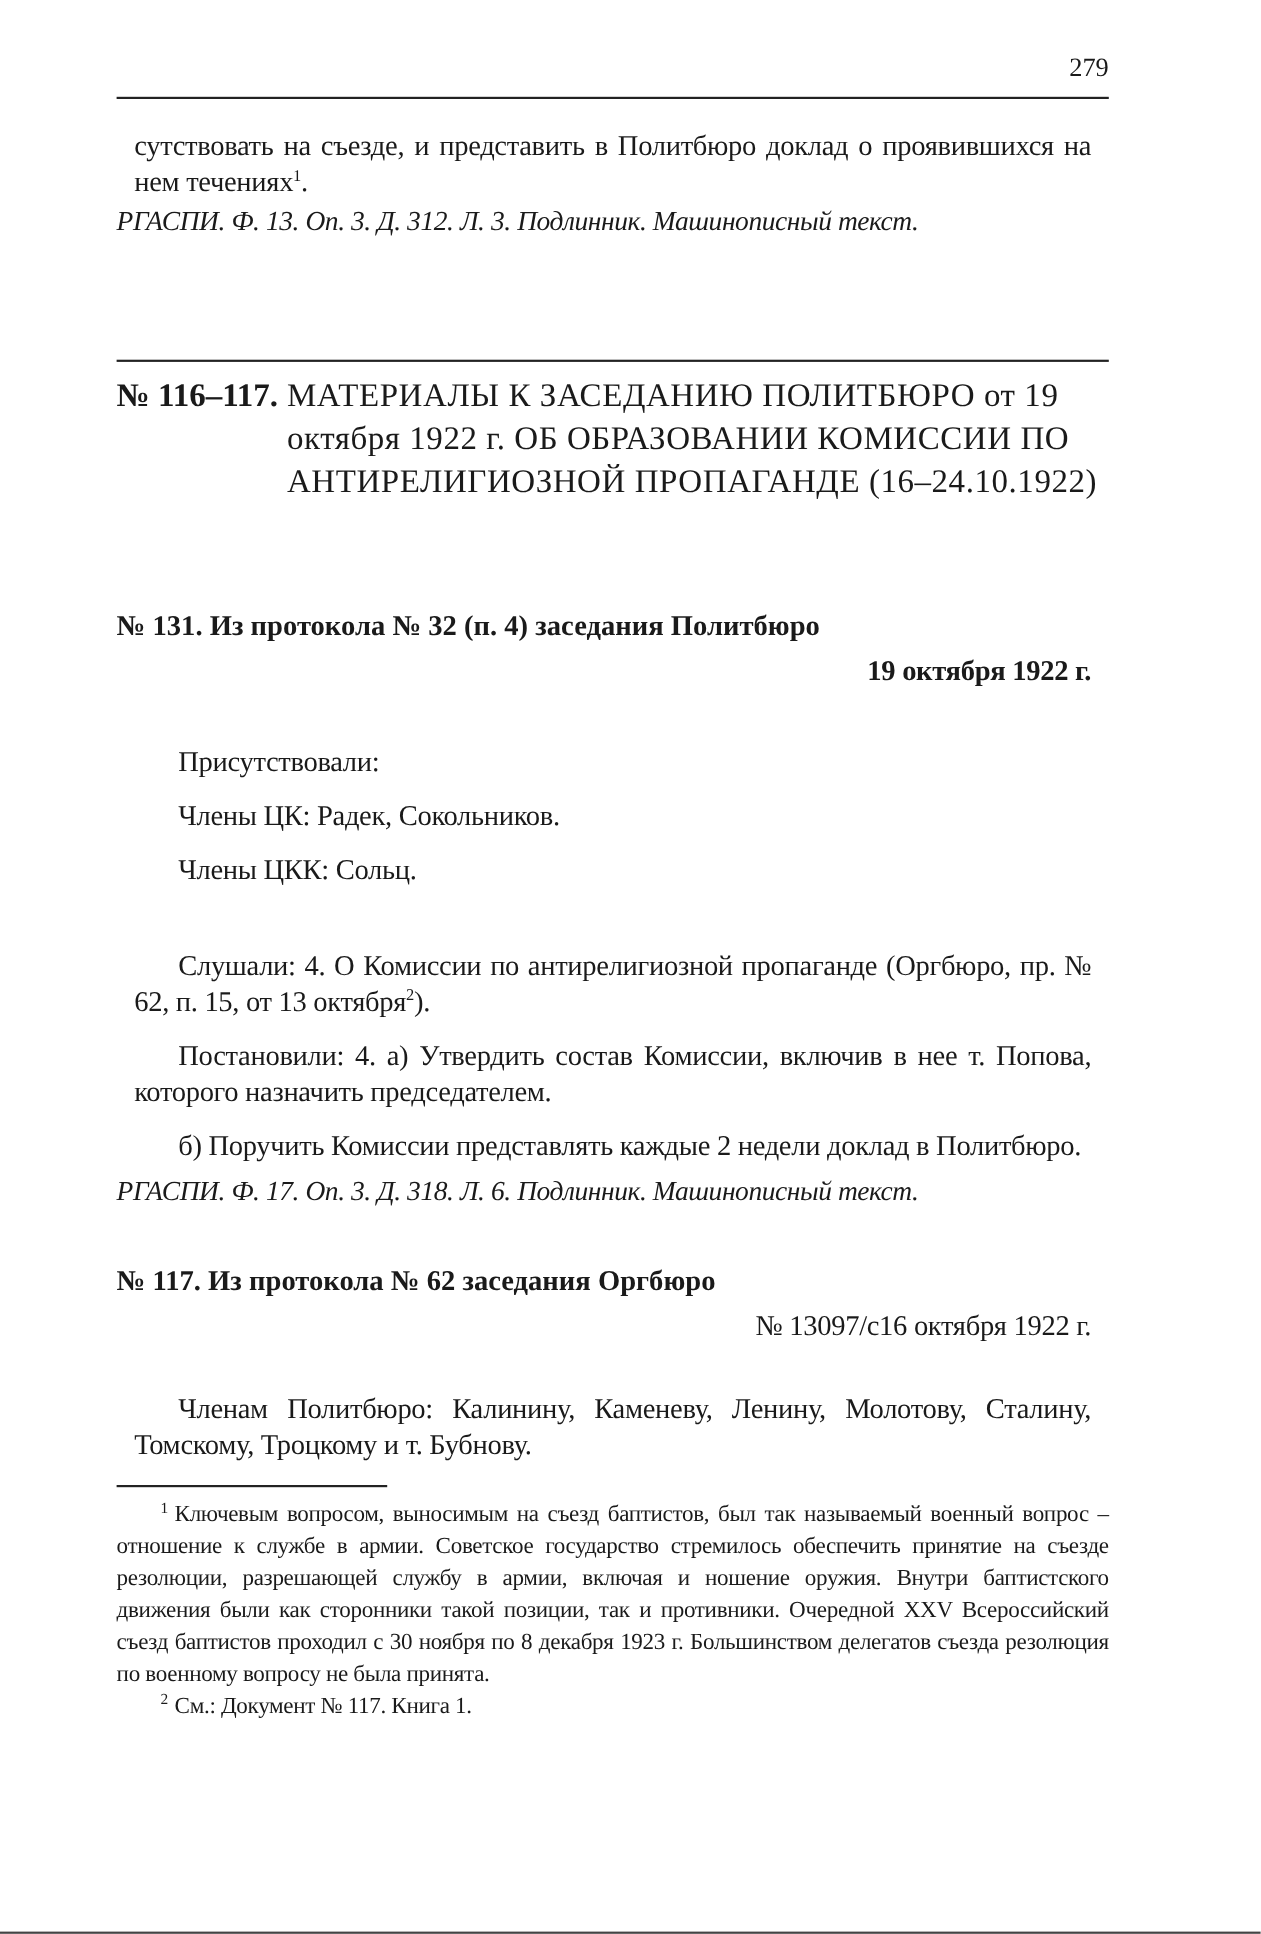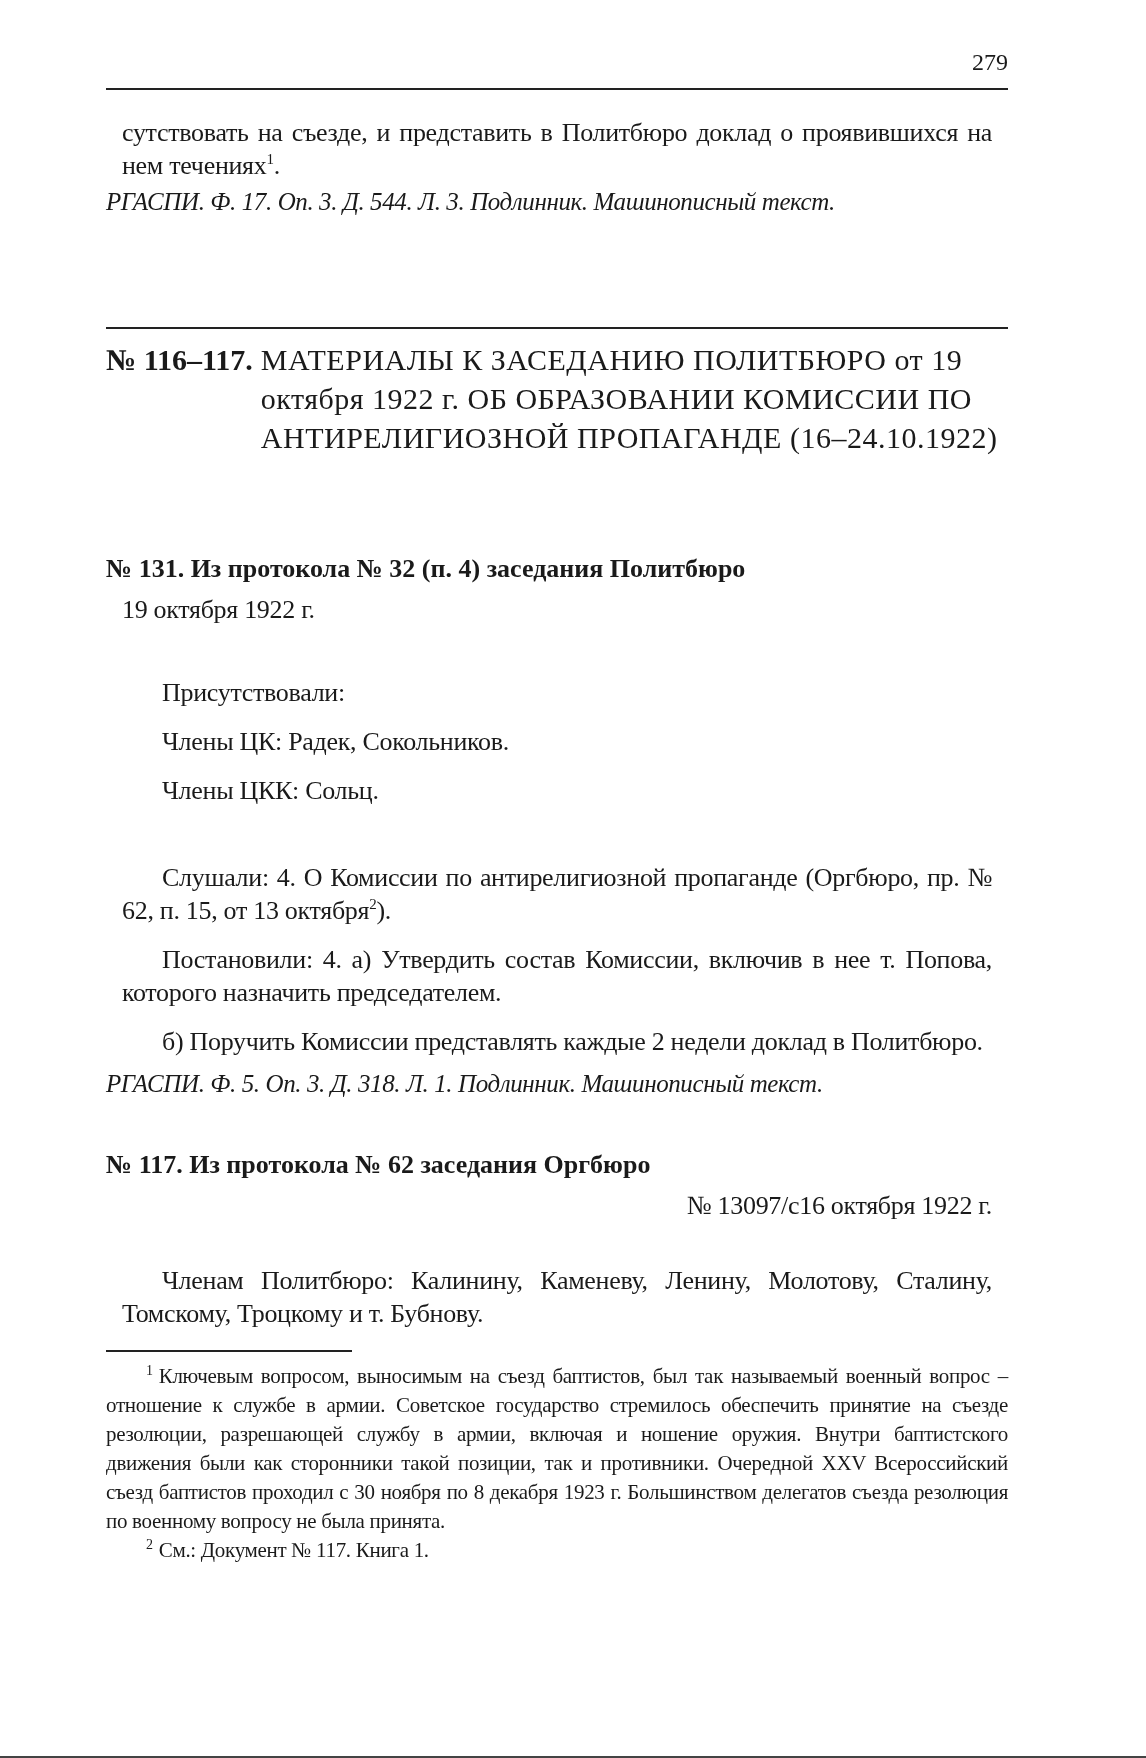--- a/index.html
+++ b/index.html
@@ -26,21 +26,21 @@
   .abs { position: absolute; left: 0; width: 902px; }
   .source { font-style: italic; font-size: 25px; line-height: 32px; letter-spacing: -0.4px; }
   .section-rule {
     position: absolute; left: 0; top: 327px; width: 902px;
     border-top: 2px solid #222;
   }
   .section-title { position: absolute; left: 0; top: 340px; width: 902px; display: flex; }
   .section-num { font-weight: bold; font-size: 30px; line-height: 39px; white-space: nowrap; padding-right: 8px; }
   .section-text { font-size: 30px; line-height: 39px; letter-spacing: 0.5px; }
   .doc-title { font-weight: bold; font-size: 26px; line-height: 33px; }
-  .right { text-align: left; }
+  .right { text-align: right; font-weight: bold; }
   .row { display: flex; justify-content: flex-end; }
   .footnote-rule {
     position: absolute; left: 0; top: 1350px; width: 246px;
     border-top: 2px solid #222;
   }
   .fn { font-size: 21px; line-height: 29px; text-align: justify; margin: 0; letter-spacing: -0.3px; }
   .fn-sup { font-size: 14px; vertical-align: super; line-height: 0; margin-right: 6px; }
   .bottom-edge {
     position: absolute; left: 0; bottom: 0; width: 1146px; height: 2px; background: #444;
   }
@@ -50,42 +50,42 @@
 
 <div class="page">
 
   <div class="page-number">279</div>
   <div class="header-rule"></div>
 
   <div class="abs" style="top:100px;">
     <p class="p"><span>сутствовать на съезде, и представить в Политбюро доклад о проявивших­ся на нем течениях</span><span class="sup">1</span><span>.</span></p>
   </div>
 
-  <div class="abs source" style="top:186px;">РГАСПИ. Ф. 17. Оп. 3. Д. 544. Л. 3. Подлинник. Машинописный текст.</div>
+  <div class="abs source" style="top:186px;">РГАСПИ. Ф. 13. Оп. 3. Д. 312. Л. 3. Подлинник. Машинописный текст.</div>
 
   <div class="section-rule"></div>
   <div class="section-title">
     <div class="section-num">№ 116–117.</div>
     <div class="section-text">МАТЕРИАЛЫ К ЗАСЕДАНИЮ ПОЛИТБЮ­РО от 19 октября 1922 г. ОБ ОБРАЗОВАНИИ КОМИССИИ ПО АНТИРЕЛИГИОЗНОЙ ПРОПАГАНДЕ (16–24.10.1922)</div>
   </div>
 
   <div class="abs" style="top:552px;">
     <div class="doc-title">№ 131. Из протокола № 32 (п. 4) заседания Политбюро</div>
     <div class="p right" style="margin-top:8px;">19 октября 1922 г.</div>
     <div style="height:18px;"></div>
     <p class="p indent">Присутствовали:</p>
     <p class="p indent">Члены ЦК: Радек, Сокольников.</p>
     <p class="p indent">Члены ЦКК: Сольц.</p>
     <div style="height:22px;"></div>
     <p class="p indent"><span>Слушали: 4. О Комиссии по антирелигиозной пропаганде (Оргбюро, пр. № 62, п. 15, от 13 октября</span><span class="sup">2</span><span>).</span></p>
     <p class="p indent">Постановили: 4. а) Утвердить состав Комиссии, включив в нее т. По­пова, которого назначить председателем.</p>
     <p class="p indent">б) Поручить Комиссии представлять каждые 2 недели доклад в Политбюро.</p>
   </div>
 
-  <div class="abs source" style="top:1068px;">РГАСПИ. Ф. 5. Оп. 3. Д. 318. Л. 1. Подлинник. Машинописный текст.</div>
+  <div class="abs source" style="top:1068px;">РГАСПИ. Ф. 17. Оп. 3. Д. 318. Л. 6. Подлинник. Машинописный текст.</div>
 
   <div class="abs" style="top:1148px;">
     <div class="doc-title">№ 117. Из протокола № 62 заседания Оргбюро</div>
     <div class="row p" style="margin-top:8px;">
       <span>№ 13097/с</span>
       <span>16 октября 1922 г.</span>
     </div>
     <div style="height:10px;"></div>
     <p class="p indent">Членам Политбюро: Калинину, Каменеву, Ленину, Молотову, Стали­ну, Томскому, Троцкому и т. Бубнову.</p>
   </div>

